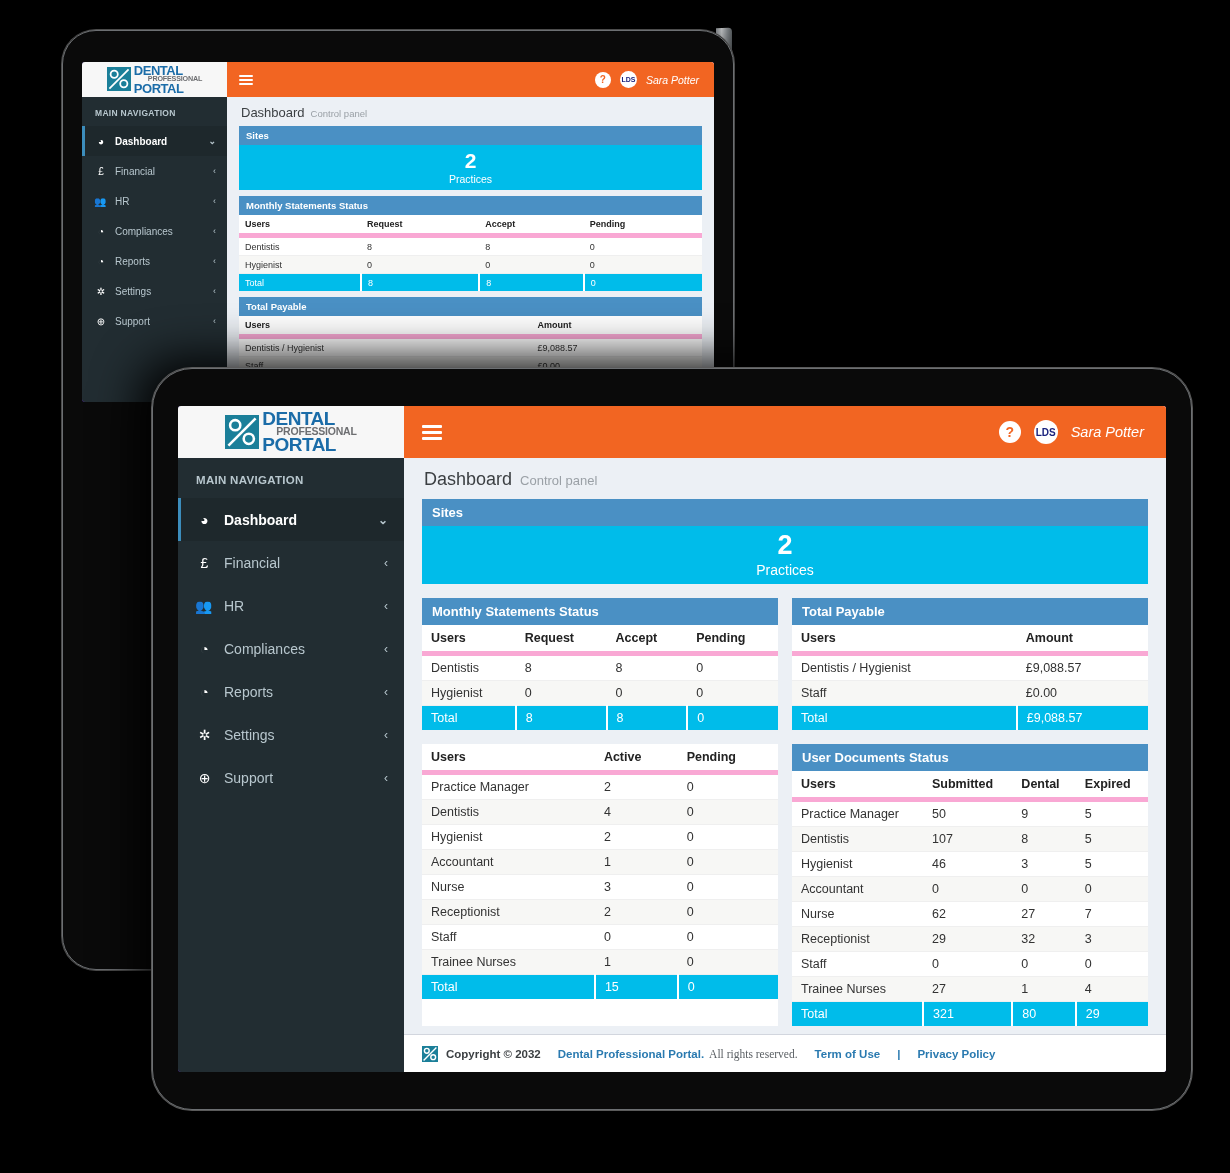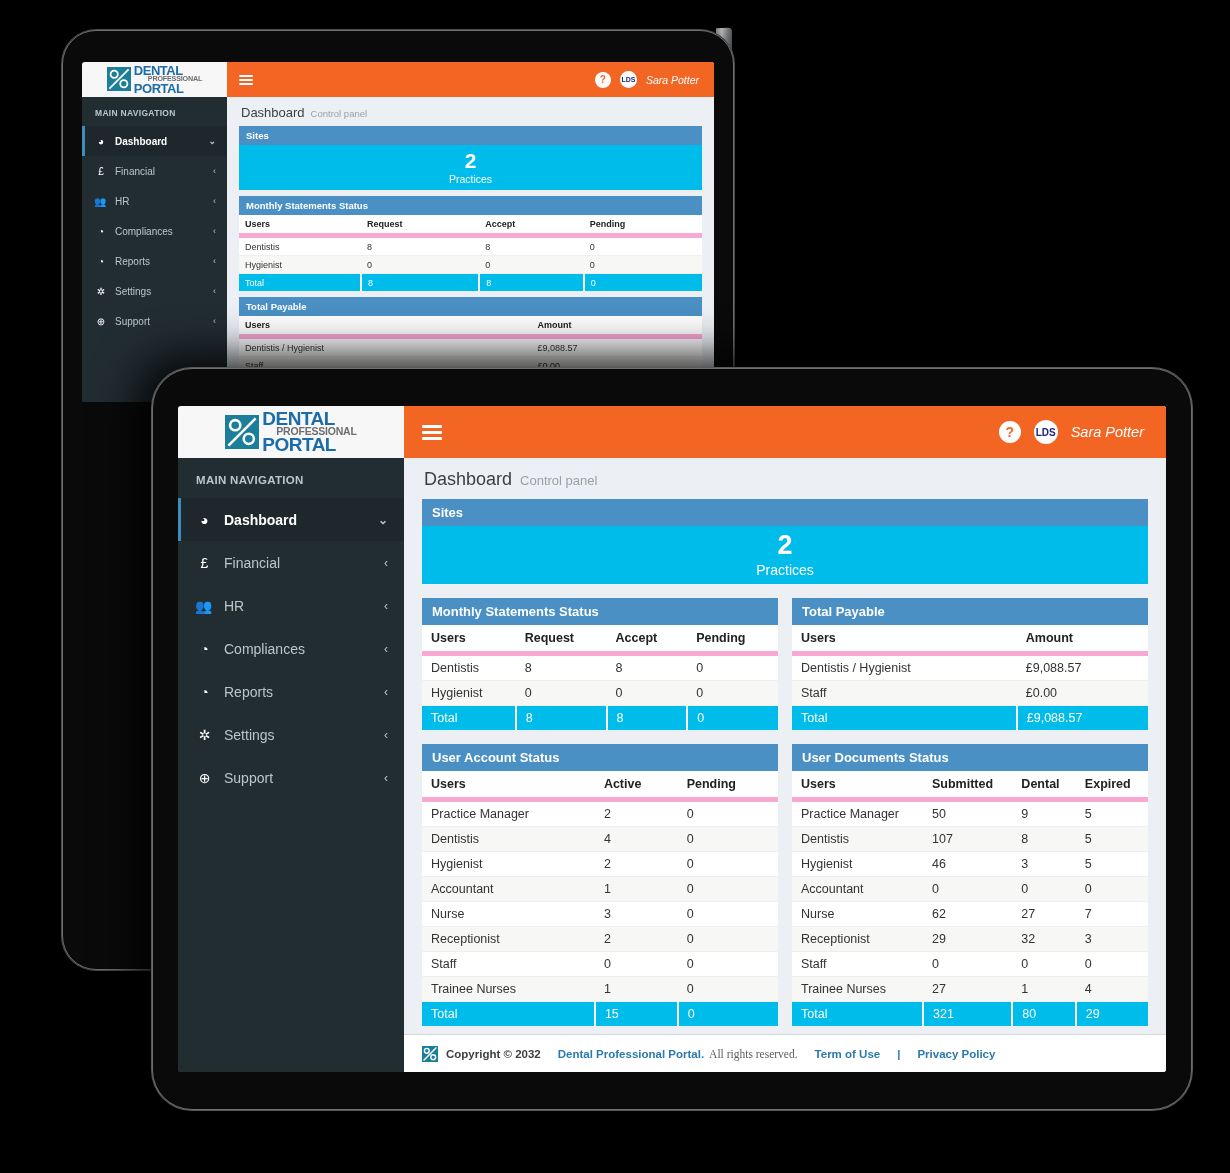--- a/index.html
+++ b/index.html
@@ -570,21 +570,20 @@
                         <td>Total</td>
                         <td>£9,088.57</td>
                       </tr>
                     </tbody>
                   </table>
               </div>
             </div>
 
             <div class="grid2" style="margin-bottom:14px;">
               <div class="box">
-                <div class="box-header">User Account Status</div>
                 <table class="dash">
                     <thead>
                       <tr>
                         <th>Users</th>
                         <th>Active</th>
                         <th>Pending</th>
                       </tr>
                     </thead>
                     <tbody>
                       <tr>

